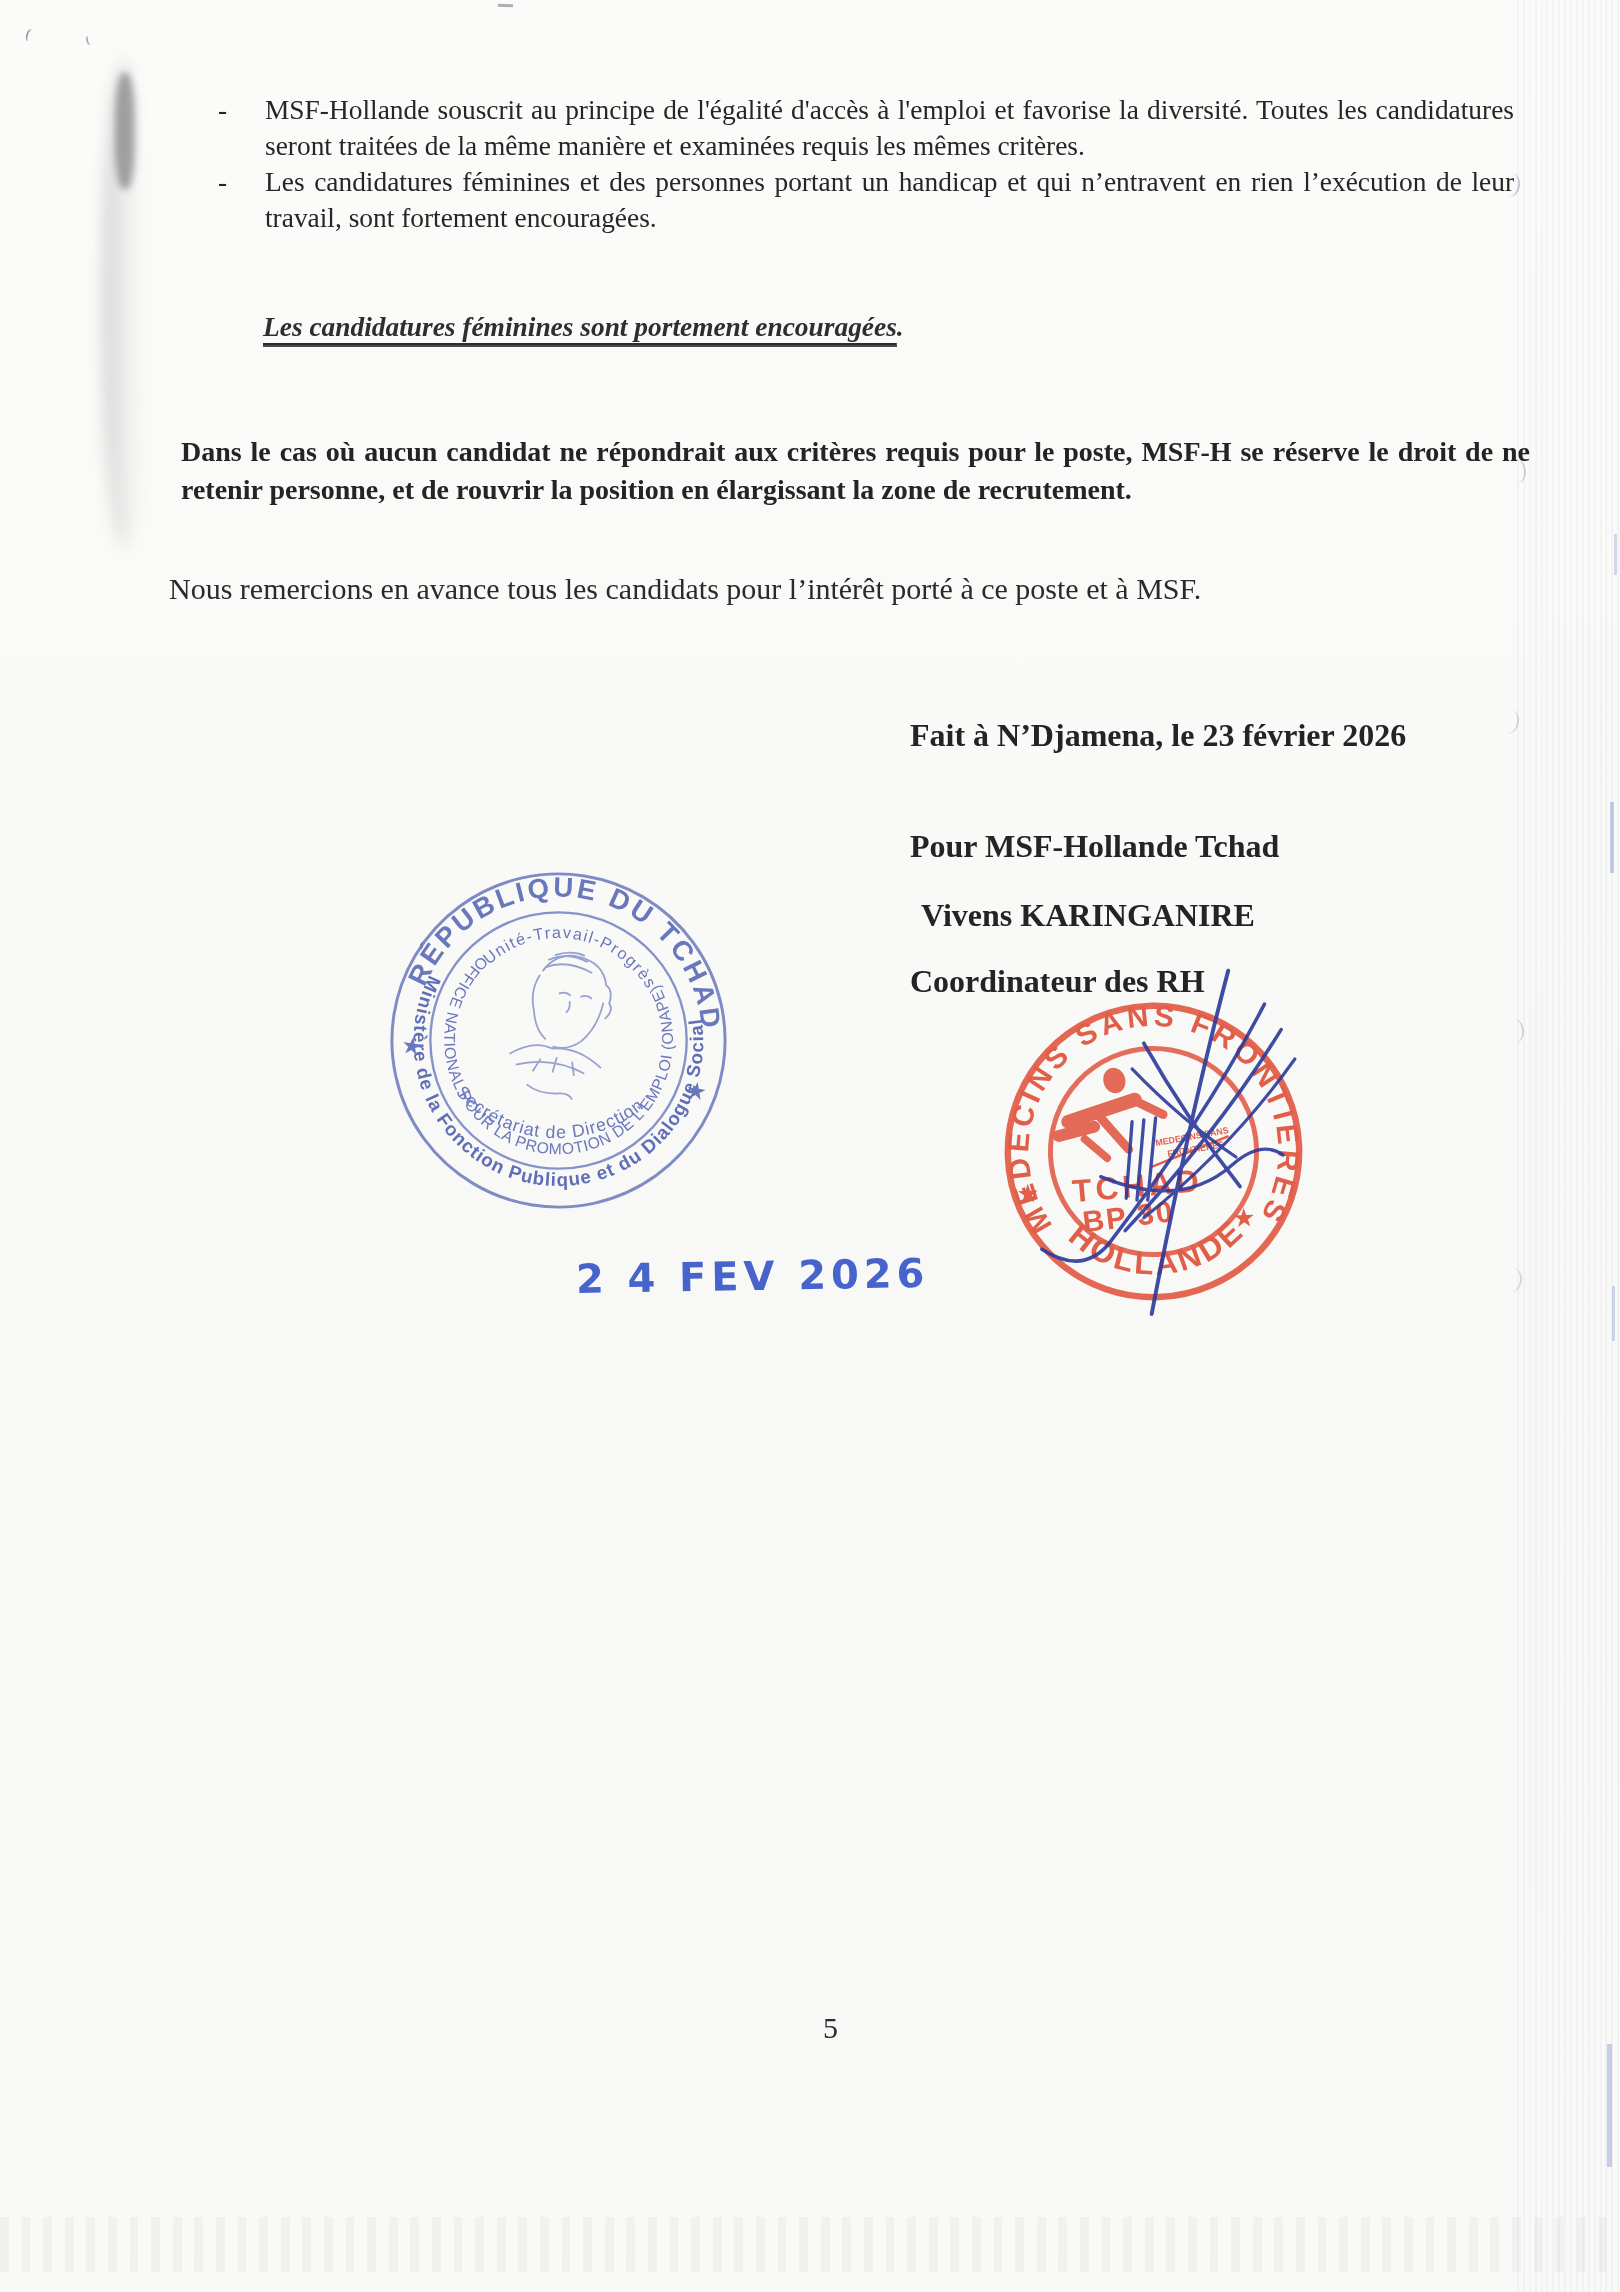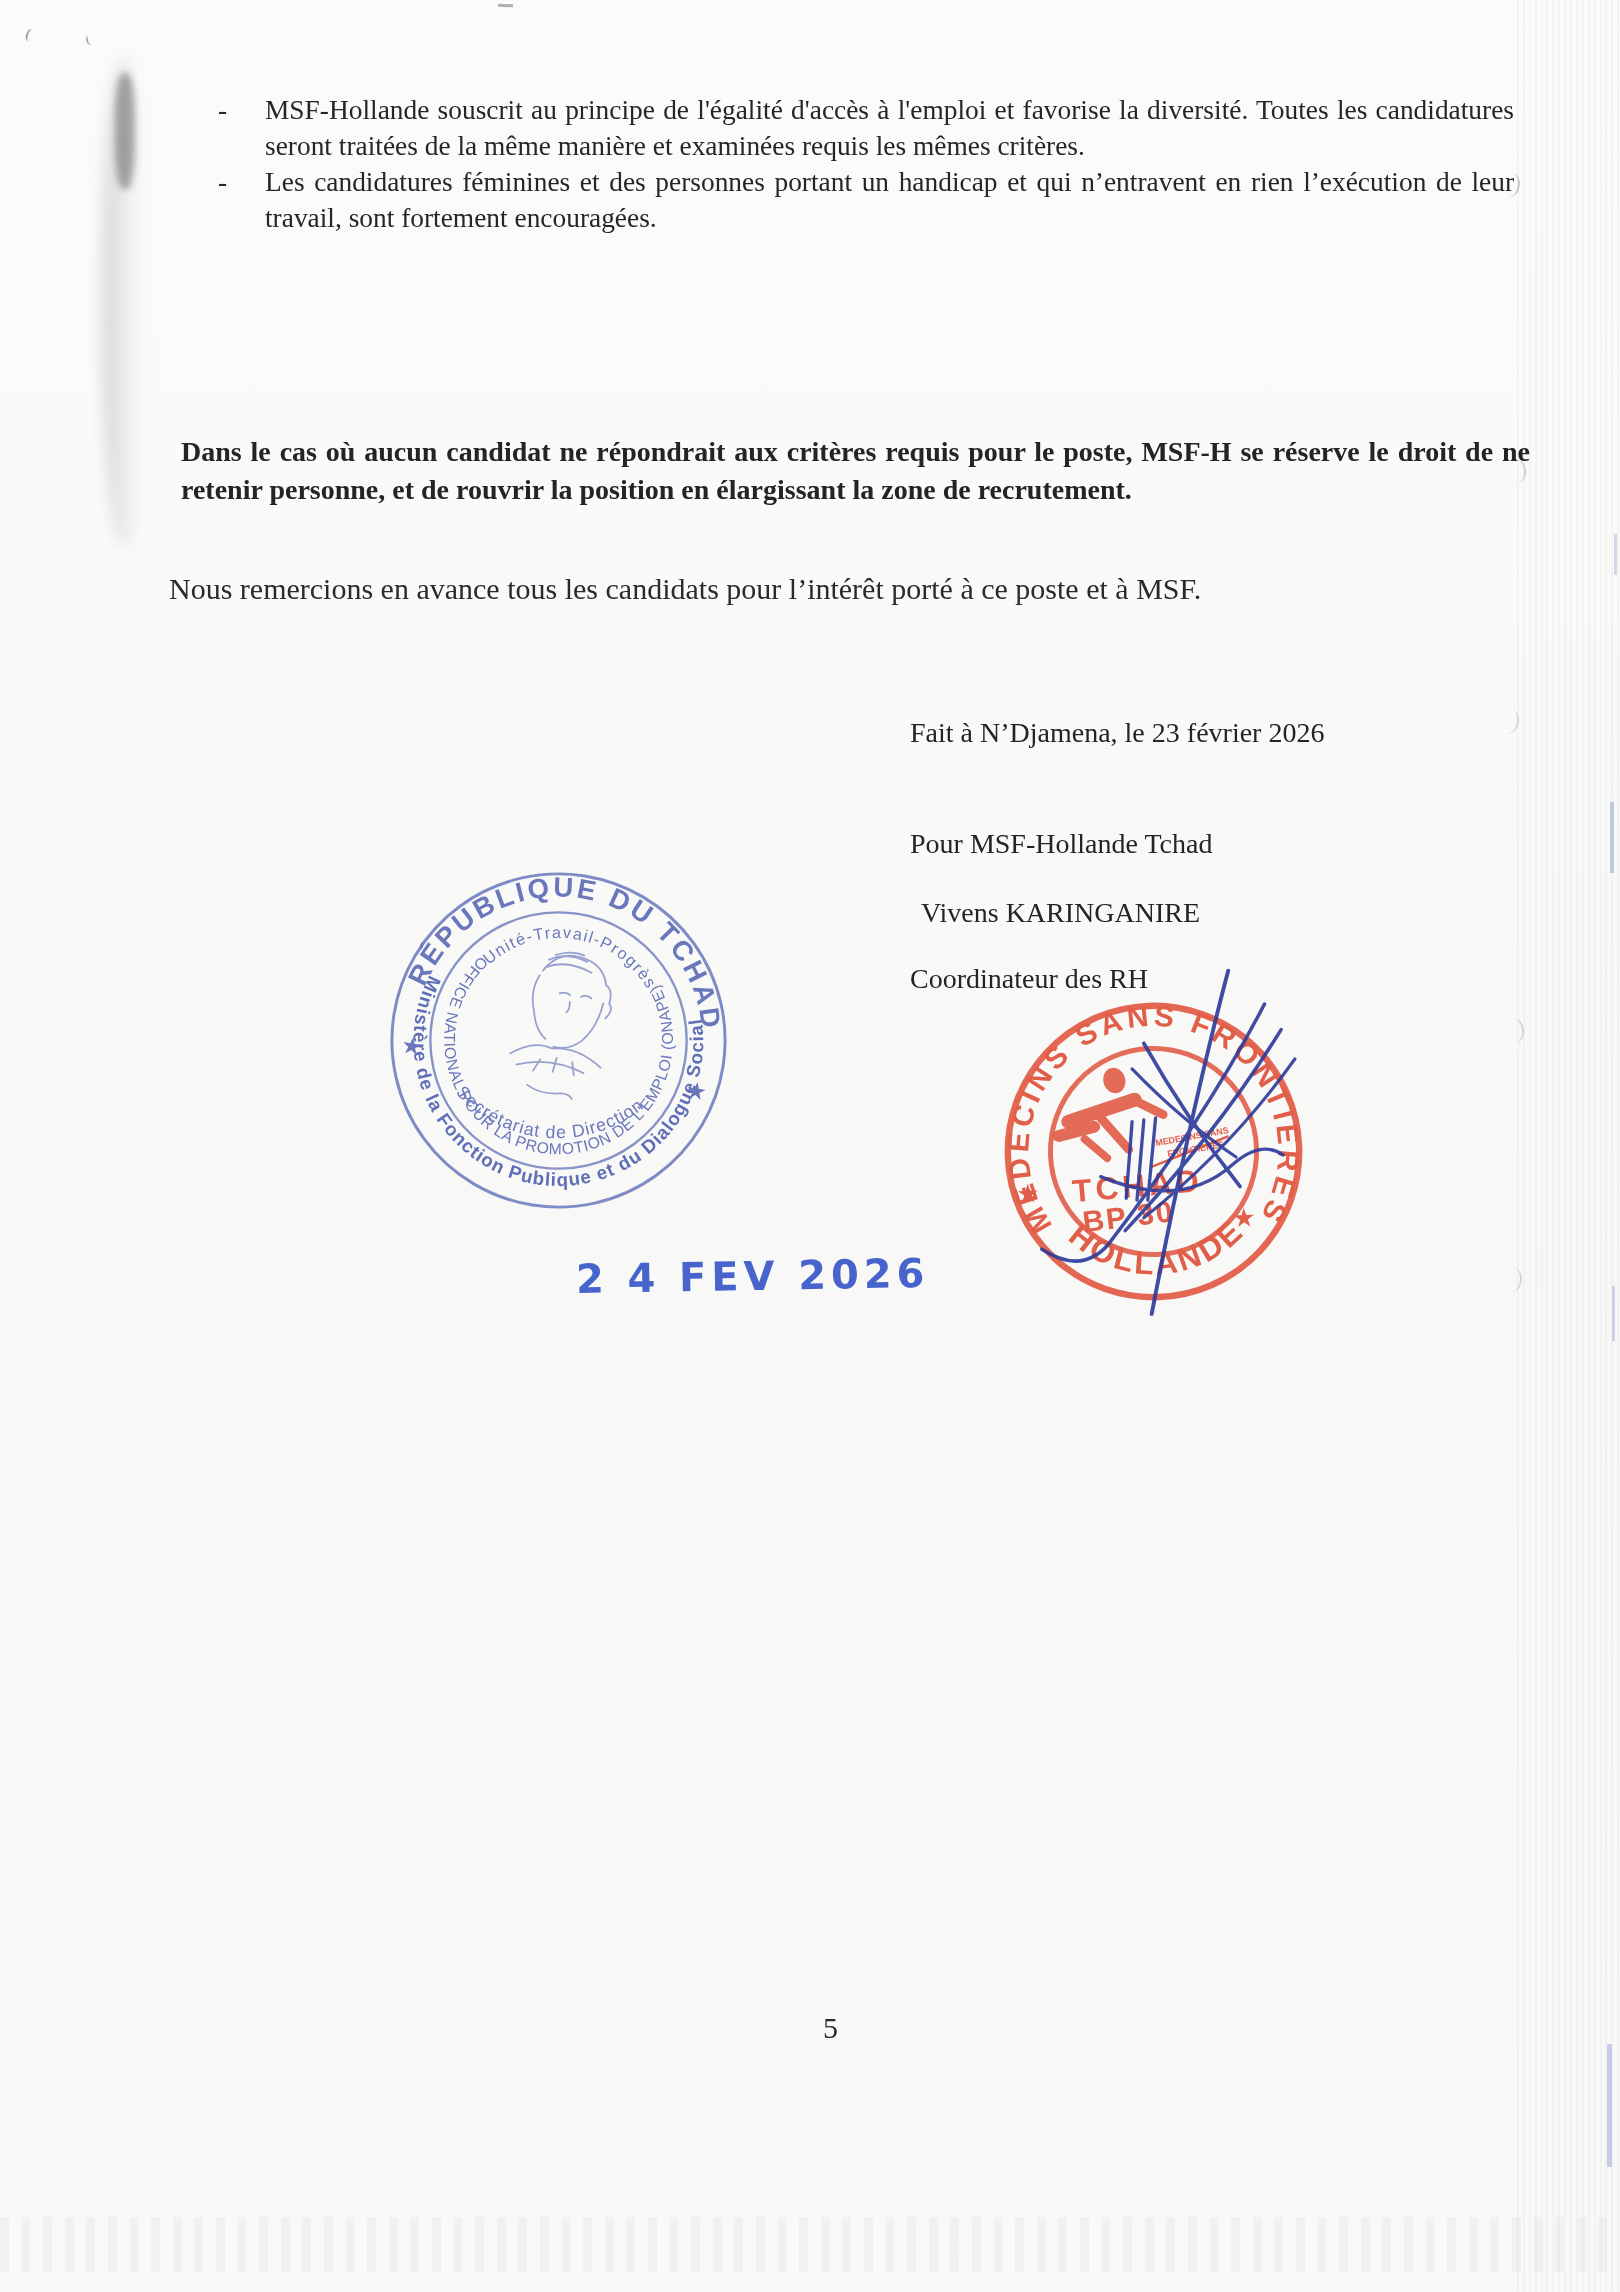--- a/index.html
+++ b/index.html
@@ -13,21 +13,21 @@
            font-size:27.4px;line-height:36px;color:#262626;}
   .bullets li{display:flex;}
   .bullet-marker{width:47px;flex:none;}
   .bullet-text{flex:1;text-align:justify;}
   .emphasis{position:absolute;left:263px;top:312px;font-size:27.4px;font-weight:bold;font-style:italic;color:#2e2e2e;}
   .emphasis .ul{text-decoration:underline;text-decoration-thickness:2px;text-underline-offset:6.9px;
                 border-bottom:2px solid #4a4a4a;padding-bottom:2.9px;}
   .p-reserve{position:absolute;left:169px;top:421px;width:1349px;margin:12px;
              font-size:28px;font-weight:bold;line-height:38px;text-align:justify;color:#242424;}
   .p-thanks{position:absolute;left:169px;top:572px;margin:0;font-size:30px;color:#2a2a2a;}
-  .sig-line{position:absolute;font-weight:normal;font-size:28px;color:#242424;white-space:nowrap;}
+  .sig-line{position:absolute;font-weight:bold;font-size:32px;color:#242424;white-space:nowrap;}
   #sig-date{left:910px;top:717px;}
   #sig-org{left:910px;top:828px;}
   #sig-name{left:921px;top:897px;}
   #sig-title{left:910px;top:963px;}
   .page-number{position:absolute;left:823px;top:2011px;font-size:30px;color:#2a2a2a;}
   
   .stamp-onape{position:absolute;left:386px;top:863px;width:345px;height:355px;opacity:.9;transform:rotate(9deg);}
   .stamp-msf{position:absolute;left:990px;top:988px;width:327px;height:327px;opacity:.95;transform:rotate(-2deg);}
   .signature-overlay{position:absolute;left:985px;top:953px;width:353px;height:363px;}
   .onape-txt{font-family:"Liberation Sans",sans-serif;fill:#5b6ab6;}
@@ -100,20 +100,23 @@
     <li>
       <span class="bullet-marker">-</span>
       <span class="bullet-text">MSF-Hollande souscrit au principe de l'égalité d'accès à l'emploi et favorise la diversité. Toutes les candidatures seront traitées de la même manière et examinées requis les mêmes critères.</span>
     </li>
     <li>
       <span class="bullet-marker">-</span>
       <span class="bullet-text">Les candidatures féminines et des personnes portant un handicap et qui n’entravent en rien l’exécution de leur travail, sont fortement encouragées.</span>
     </li>
   </ul>
 
+  <div class="emphasis">
+    <span class="ul">Les candidatures féminines sont portement encouragées</span><span>.</span>
+  </div>
 
   <p class="p-reserve">Dans le cas où aucun candidat ne répondrait aux critères requis pour le poste, MSF-H se réserve le droit de ne retenir personne, et de rouvrir la position en élargissant la zone de recrutement.</p>
   <p class="p-thanks">Nous remercions en avance tous les candidats pour l’intérêt porté à ce poste et à MSF.</p>
 
   <div id="sig-date" class="sig-line">Fait à N’Djamena, le 23 février 2026</div>
   <div id="sig-org" class="sig-line">Pour MSF-Hollande Tchad</div>
   <div id="sig-name" class="sig-line">Vivens KARINGANIRE</div>
   <div id="sig-title" class="sig-line">Coordinateur des RH</div>
 
   <svg class="stamp-onape" viewBox="0 0 350 350">

